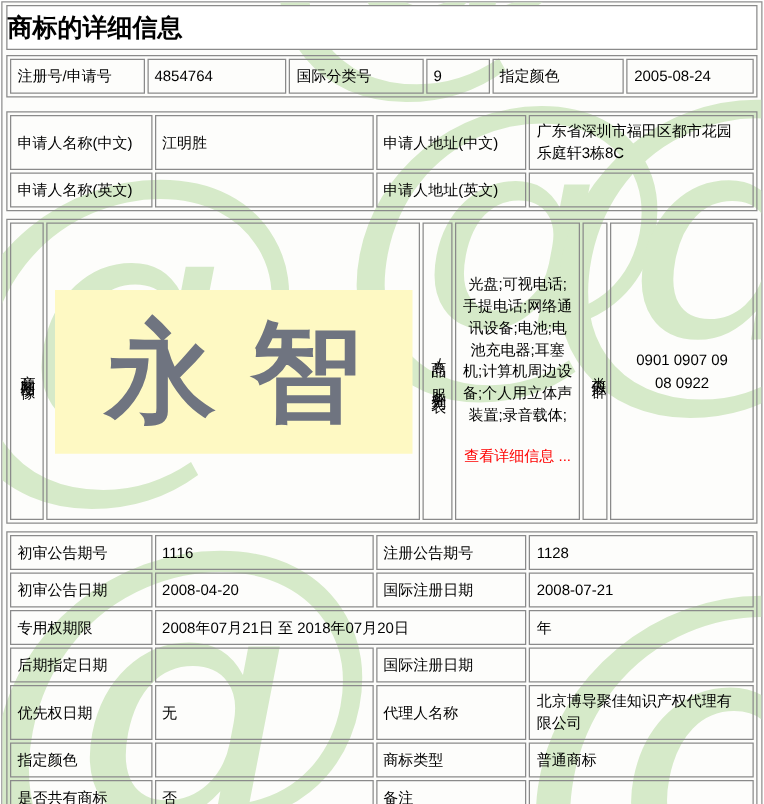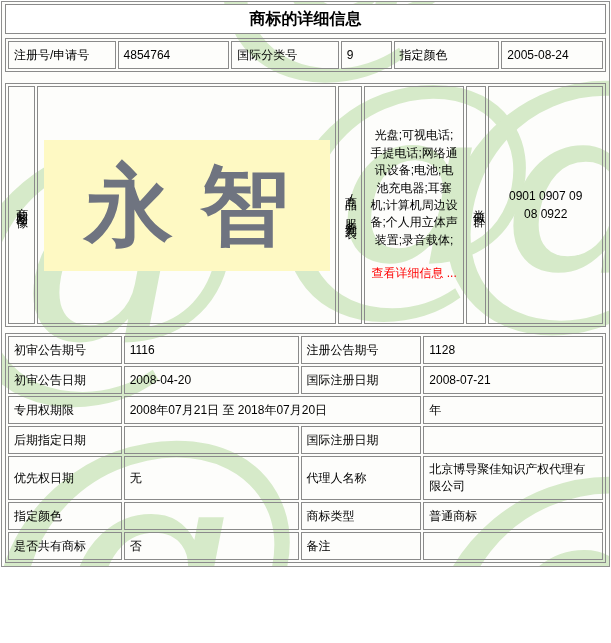--- a/index.html
+++ b/index.html
@@ -31,22 +31,21 @@
   .wm4 { font-size:290px; left:428px;  top:38px;   }
   .wm5 { font-size:330px; left:-25px;  top:392px;  }
   .wm6 { font-size:330px; left:408px;  top:428px;  }
 
   .content { position:relative; z-index:1; margin:0 2px; }
 
   
   .title-box {
     border:1px solid #8a8a8a;
     background:#ffffff;
-    text-align:center;
-    font-size:16px;
+    font-size:20px;
     font-weight:bold;
     padding:4px 0 3px 0;
     margin-bottom:4px;
   }
 
   
   table.sec {
     width:100%;
     table-layout:fixed;
     border-collapse:separate;
@@ -130,20 +129,42 @@
         <td>注册号/申请号</td>
         <td>4854764</td>
         <td>国际分类号</td>
         <td>9</td>
         <td>指定颜色</td>
         <td>2005-08-24</td>
       </tr>
     </tbody>
       </table>
 
+    <table class="sec mb6">
+      <colgroup>
+        <col style="width:19.3%">
+          <col style="width:29.7%">
+          <col style="width:20.5%">
+          <col style="width:30.5%">
+      </colgroup>
+      <tbody>
+          <tr>
+        <td>申请人名称(中文)</td>
+        <td>江明胜</td>
+        <td>申请人地址(中文)</td>
+        <td>广东省深圳市福田区都市花园乐庭轩3栋8C</td>
+      </tr>
+      <tr>
+        <td>申请人名称(英文)</td>
+        <td></td>
+        <td>申请人地址(英文)</td>
+        <td></td>
+      </tr>
+    </tbody>
+      </table>
 
     <table class="sec tm mb6">
       <colgroup>
         <col style="width:4.7%">
           <col style="width:51.0%">
           <col style="width:4.2%">
         <col style="width:17.0%">
           <col style="width:3.5%">
           <col style="width:19.6%">
       </colgroup>

